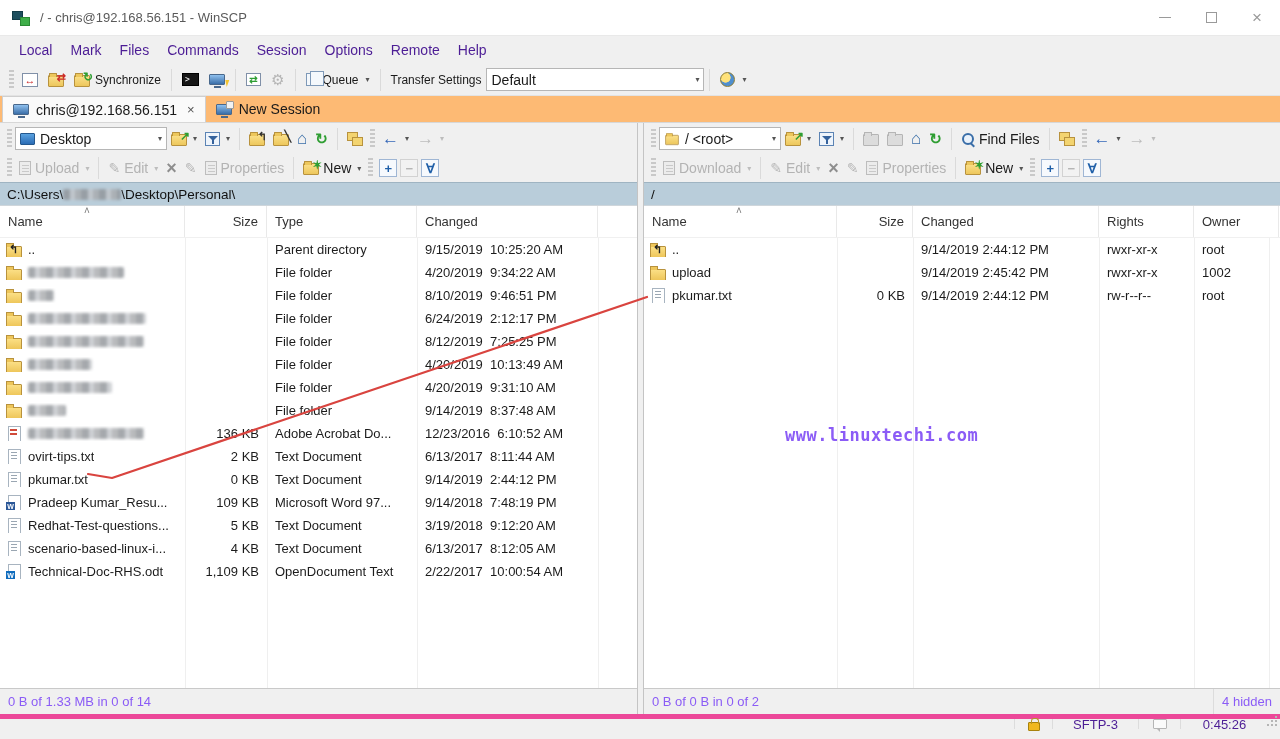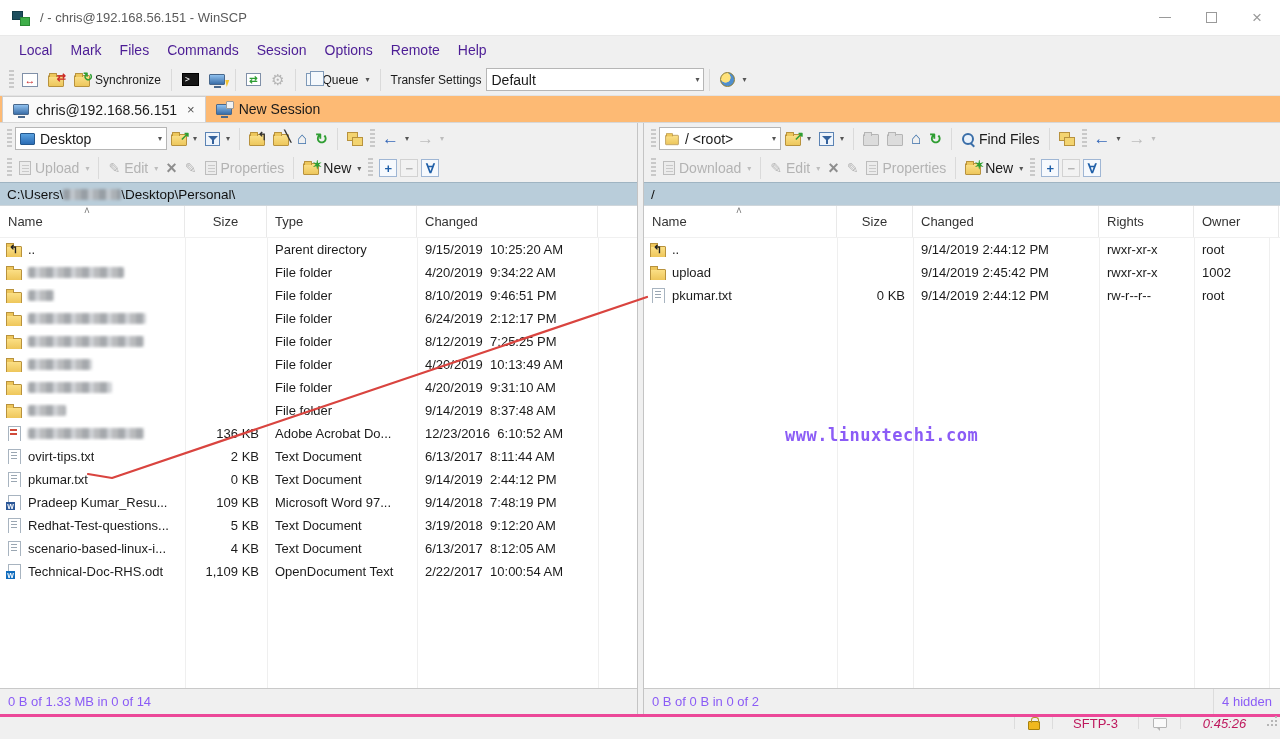--- a/index.html
+++ b/index.html
@@ -95,21 +95,21 @@
   .mini-btn.dis { border-color:#d2d2d2; color:#b5b5b5; background:#f2f2f2; }
 
   .pathbar { height:23px; background:#b9cdda; display:flex; align-items:center; padding-left:7px; font-size:13.5px; color:#111; border-top:1px solid #9fb4c2; }
   .blur { display:inline-block; height:11px; border-radius:2px; vertical-align:middle; background:repeating-linear-gradient(90deg,#8f9398 0 7px,#c3c6ca 7px 12px,#a8aaad 12px 18px); filter:blur(1.6px); opacity:.8; }
 
   
   .list { position:relative; flex:1; background:#fff; border-top:1px solid #cfd6db; overflow:hidden; }
   .vline { position:absolute; top:0; bottom:0; width:1px; background:#efefef; }
   .lheader { position:relative; display:grid; height:32px; align-items:center; font-size:13px; color:#333; background:#fff; border-bottom:1px solid #f0f0f0; }
   .lheader .hcell { padding:0 8px; position:relative; height:100%; display:flex; align-items:center; border-right:1px solid #e9e9e9; }
-  .lheader .hcell.r { justify-content:center; }
+  .lheader .hcell.r { justify-content:flex-end; }
   .sortmark { position:absolute; top:-1px; color:#777; font-size:10px; }
   .grid-l { grid-template-columns:185px 82px 150px 181px 1fr; }
   .grid-r { grid-template-columns:193px 76px 186px 95px 85px 1fr; }
   .row { display:grid; height:23px; align-items:center; font-size:13px; color:#1c1c1c; }
   .cell { padding:0 8px; white-space:pre; overflow:hidden; }
   .cell.r { text-align:right; }
   .namecell { display:flex; align-items:center; gap:5px; padding:0 4px 0 6px; overflow:hidden; }
   .namecell .fn { white-space:nowrap; overflow:hidden; }
 
   
@@ -123,21 +123,21 @@
   .fi-word .badge, .fi-odt .badge { position:absolute; left:0; bottom:-1px; width:9px; height:9px; background:#2b5797; color:#fff; font-size:7px; font-weight:bold; line-height:9px; text-align:center; z-index:2; }
   .fi-odt .badge { background:#0f6cbd; }
 
   
   .pstatus { height:26px; background:#f0f0f0; border-top:1px solid #c9c9c9; display:flex; align-items:center; font-size:13px; color:#8b5cf6; }
   .pstatus .seg { padding:0 8px; height:100%; display:flex; align-items:center; }
   .pstatus .seg.grow { flex:1; }
   .pstatus .seg.right { border-left:1px solid #dcdcdc; }
 
   
-  .statusbar { position:absolute; left:0; right:0; top:714px; height:15px; background:#f0f0f0; display:flex; align-items:center; border-top:3px solid #ec4899; font-size:13px; color:#be185d; }
+  .statusbar { position:absolute; left:0; right:0; top:714px; height:15px; background:#f0f0f0; display:flex; align-items:center; border-top:5px solid #ec4899; font-size:13px; color:#4c1d95; }
   .statusbar .fill { flex:1; }
   .sb-cell { height:100%; display:flex; align-items:center; justify-content:center; border-left:1px solid #dcdcdc; padding:0 10px; }
   .i-lock { position:relative; width:12px; height:9px; background:#f0b81f; border:1px solid #a8820d; border-radius:1px; margin-top:4px; }
   .i-lock::before { content:""; position:absolute; left:2px; top:-5px; width:6px; height:5px; border:1.5px solid #b8952a; border-bottom:none; border-radius:3px 3px 0 0; }
   .i-bubble { position:relative; width:14px; height:10px; border:1px solid #b5b5b5; background:#fafafa; border-radius:1px; }
   .i-bubble::after { content:""; position:absolute; left:2px; bottom:-4px; border-left:4px solid transparent; border-right:0 solid transparent; border-top:4px solid #b5b5b5; }
   .grip { width:12px; height:100%; position:relative; }
   .grip::after { content:""; position:absolute; right:3px; bottom:3px; width:2px; height:2px; background:#b5b5b5; box-shadow:-4px 0 #b5b5b5,-8px 0 #b5b5b5,0 -4px #b5b5b5,-4px -4px #b5b5b5,0 -8px #b5b5b5; }
 
   
@@ -692,21 +692,21 @@
     <div class="fill"></div>
     <div class="sb-cell" style="width:38px;">
         <span class="ic i-lock"></span>
       </div>
     <div class="sb-cell" style="width:86px;">
         <span>SFTP-3</span>
       </div>
     <div class="sb-cell" style="width:42px;">
         <span class="ic i-bubble"></span>
       </div>
-    <div class="sb-cell" style="width:88px;font-style:italic;">
+    <div class="sb-cell" style="width:88px;">
         <span>0:45:26</span>
       </div>
     <div class="grip"></div>
   </div>
 
   <svg class="overlay" width="1280" height="739" viewBox="0 0 1280 739">
     <polyline points="88,474 112,478 647,297" fill="none" stroke="#d9443f" stroke-width="2.2" stroke-linejoin="round" stroke-linecap="round"></polyline>
   </svg>
 
   <div class="watermark">www.linuxtechi.com</div>

